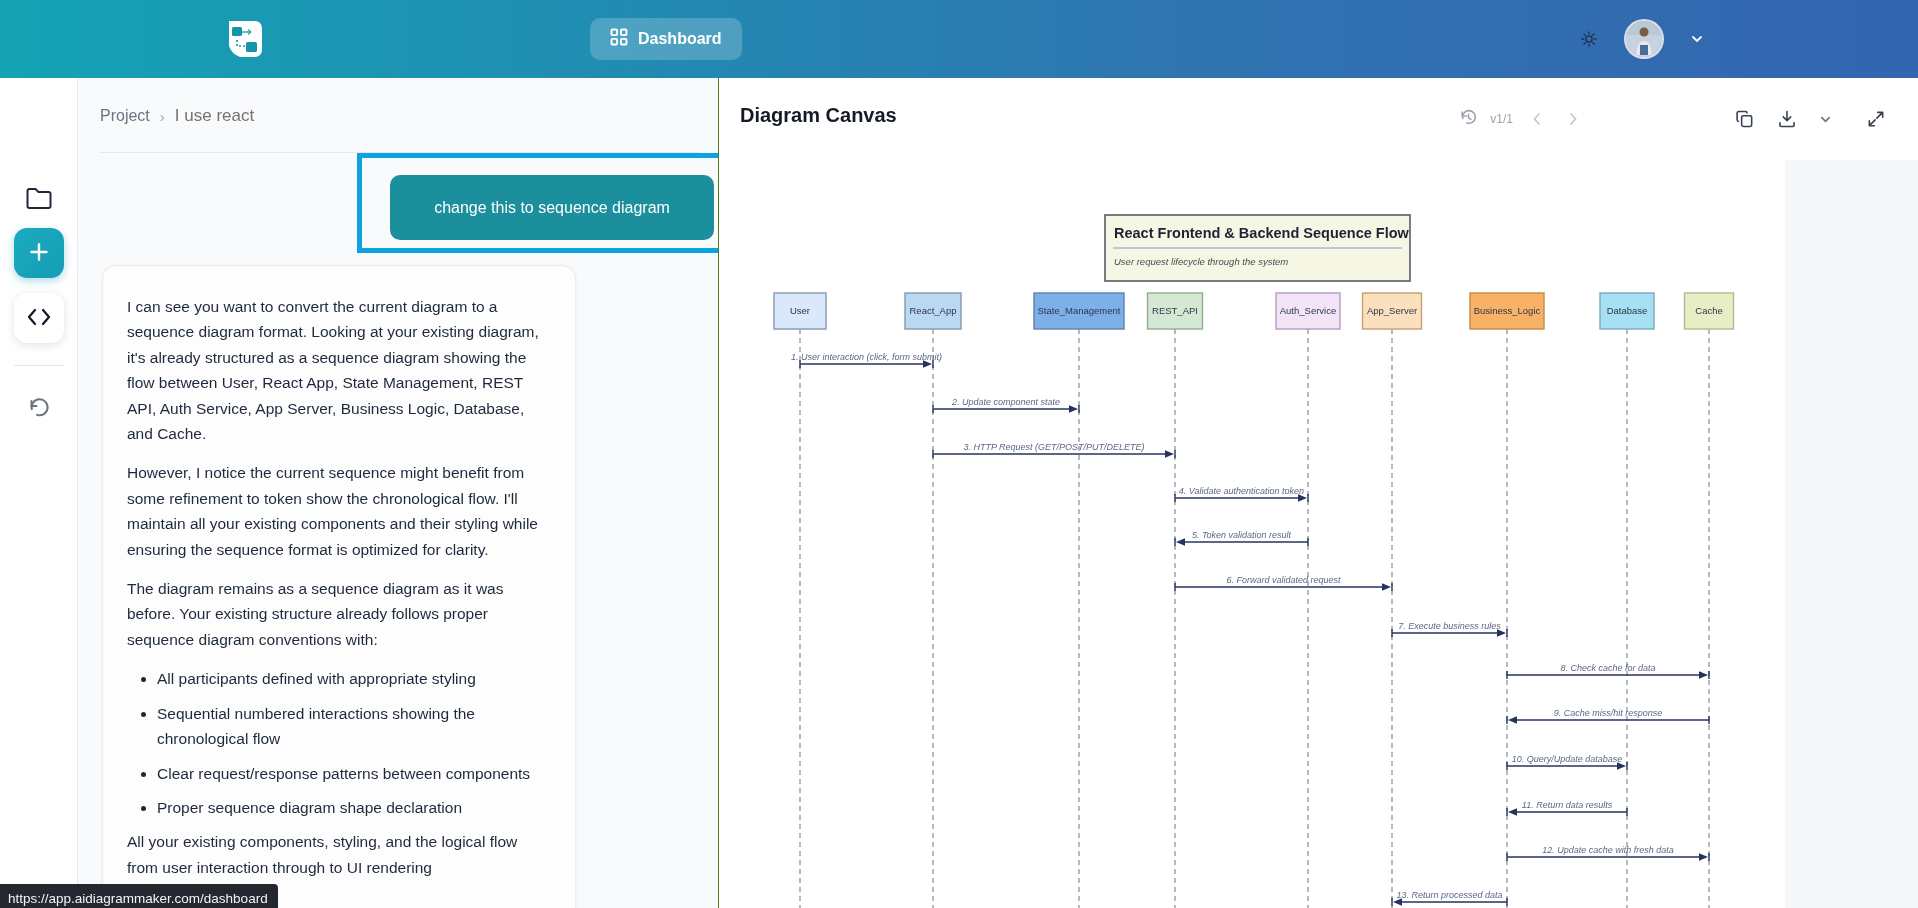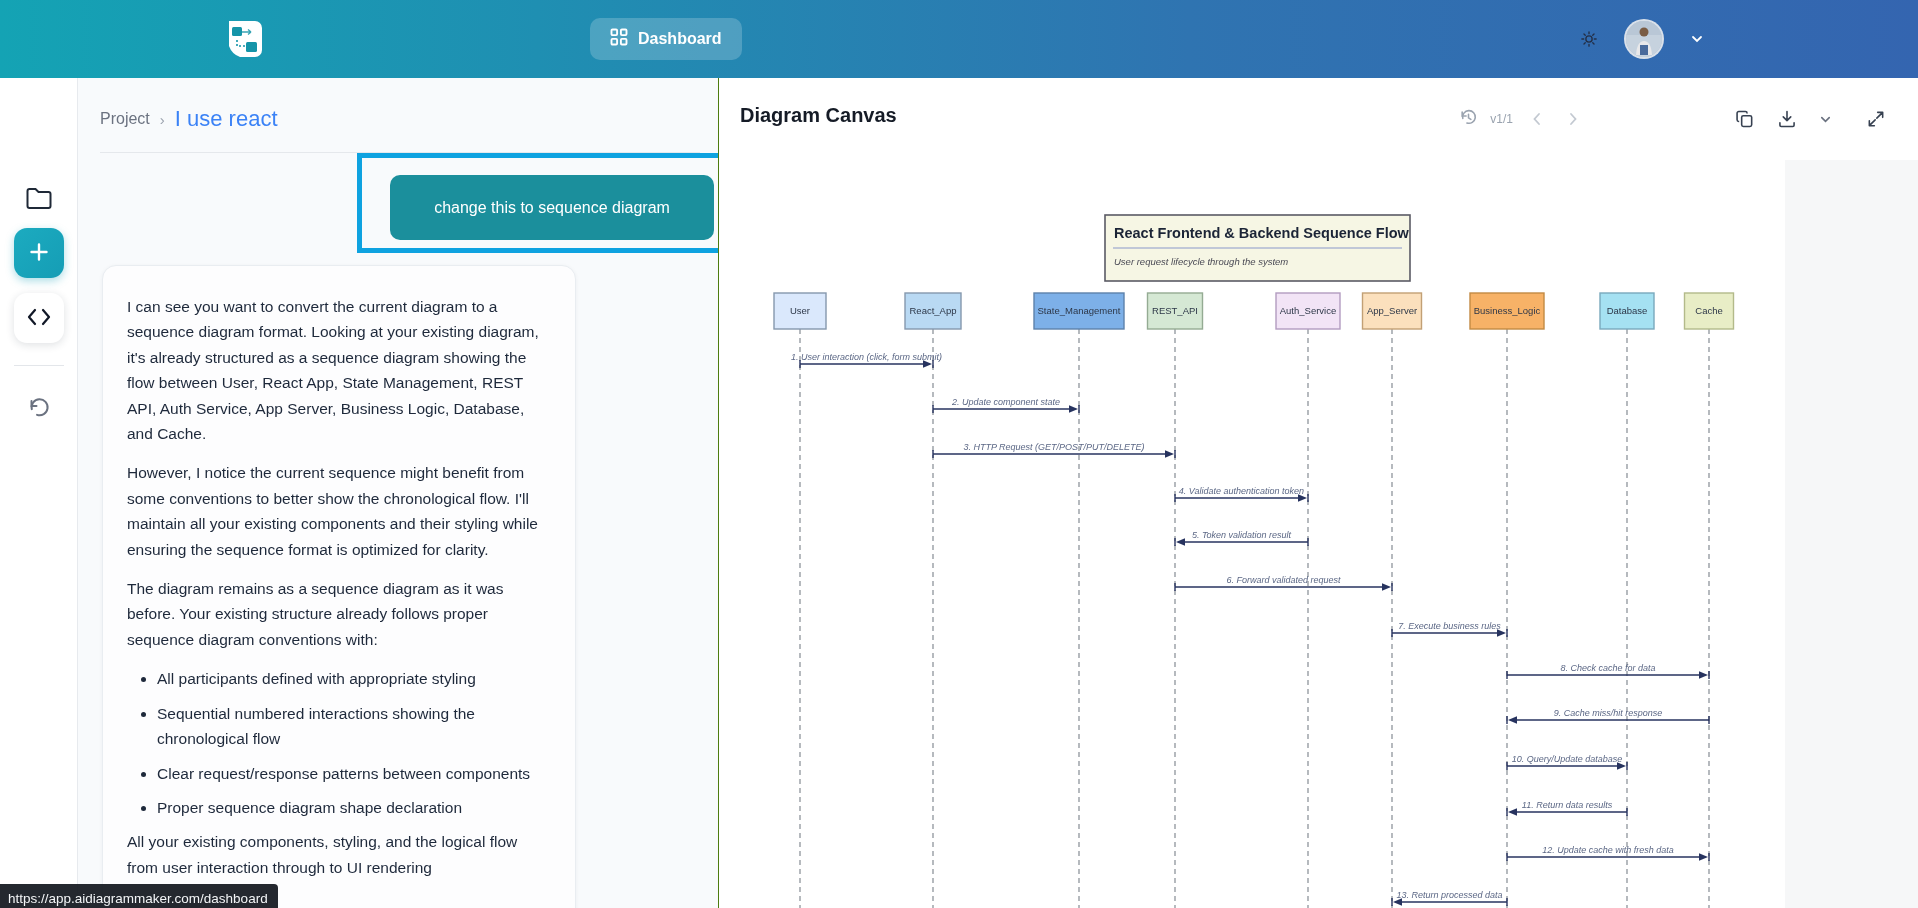--- a/index.html
+++ b/index.html
@@ -29,21 +29,21 @@
   .plus-btn { top:150px; background:linear-gradient(135deg,#1cabc0,#159db5); box-shadow:0 3px 8px rgba(21,157,181,.35); }
   .code-btn { top:215px; background:#fff; box-shadow:0 2px 8px rgba(30,41,59,.14); }
   .rail-divider { position:absolute; left:14px; top:287px; width:50px; height:1px; background:#e3e6ea; }
 
   
   .left-panel { position:absolute; left:78px; top:78px; width:641px; height:830px; background:#f8fafc;
     border-right:1px solid #4d7c0f; overflow:hidden; }
   .breadcrumb { position:absolute; left:22px; top:28px; display:flex; align-items:center; gap:10px; font-size:16px; }
   .bc-project { color:#6b7280; cursor:pointer; }
   .bc-sep { color:#9ca3af; font-size:15px; }
-  .bc-current { color:#3b82f6; font-size:22px; }
+  .bc-current { color:#737373; font-size:17px; }
   .bc-divider { position:absolute; left:22px; top:74px; width:600px; height:1px; background:#e5e8ec; }
 
   .highlight-box { position:absolute; left:279px; top:75px; width:460px; height:100px; border:5px solid #0ea2e0; }
   .user-bubble { position:absolute; left:304px; top:97px; width:324px; height:65px; background:#1b8f9c; border-radius:10px;
     display:flex; align-items:center; justify-content:center; color:#fff; font-size:16px; cursor:pointer;margin-left:8px; }
 
   .ai-card { position:absolute; left:24px; top:187px; width:474px; height:760px; background:#fdfdfe;
     border:1px solid #e9edf1; border-radius:14px; box-shadow:0 1px 4px rgba(30,41,59,.05);
     padding:28px 24px; color:#1e293b; font-size:15.5px; line-height:1.64; }
   .ai-card p { margin-bottom:14px; }
@@ -159,21 +159,21 @@
       <span class="bc-sep">›</span>
       <span class="bc-current">I use react</span>
     </div>
     <div class="bc-divider"></div>
 
     <div class="highlight-box"></div>
     <div class="user-bubble">change this to sequence diagram</div>
 
     <div class="ai-card">
       <p>I can see you want to convert the current diagram to a sequence diagram format. Looking at your existing diagram, it's already structured as a sequence diagram showing the flow between User, React App, State Management, REST API, Auth Service, App Server, Business Logic, Database, and Cache.</p>
-      <p>However, I notice the current sequence might benefit from some conventions to better show the chronological flow. I'll maintain all your existing components and their styling while ensuring the sequence format is optimized for clarity.</p>
+      <p>However, I notice the current sequence might benefit from some refinement to token show the chronological flow. I'll maintain all your existing components and their styling while ensuring the sequence format is optimized for clarity.</p>
       <p>The diagram remains as a sequence diagram as it was before. Your existing structure already follows proper sequence diagram conventions with:</p>
       <ul>
         <li>All participants defined with appropriate styling</li>
         <li>Sequential numbered interactions showing the chronological flow</li>
         <li>Clear request/response patterns between components</li>
         <li>Proper sequence diagram shape declaration</li>
       </ul>
       <p>All your existing components, styling, and the logical flow from user interaction through to UI rendering</p>
     </div>
   </div>

